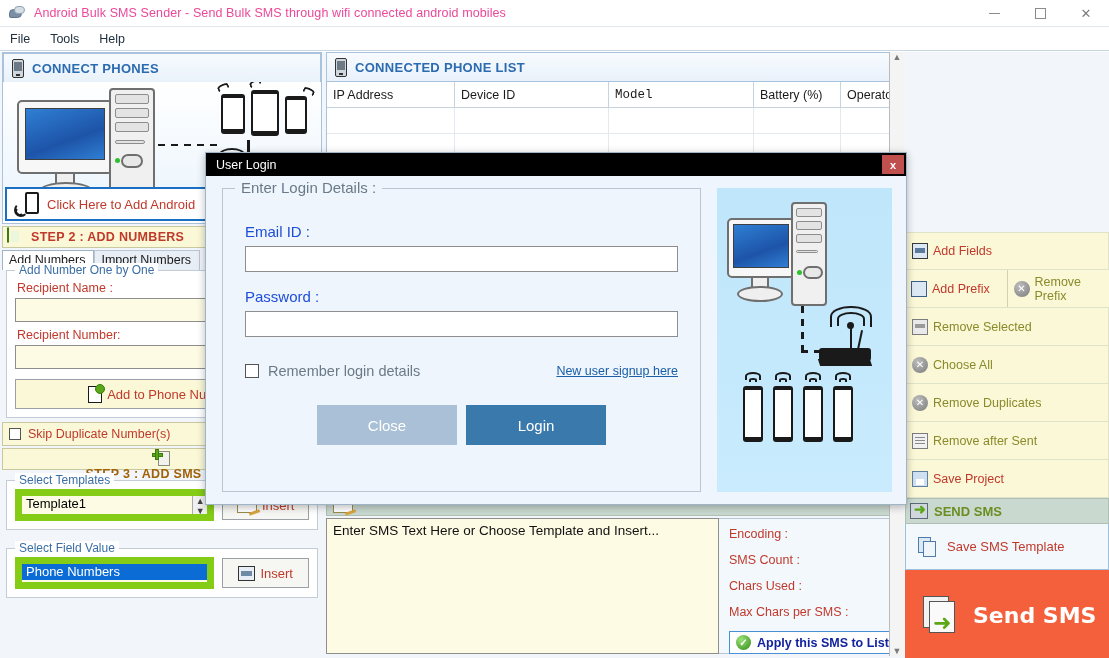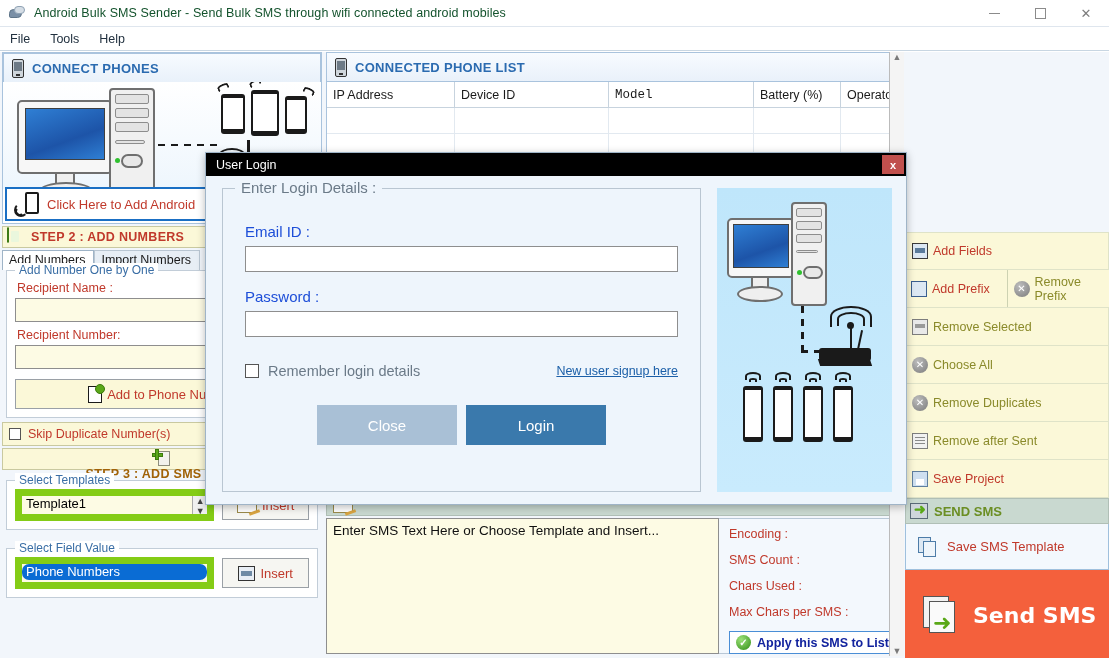--- a/index.html
+++ b/index.html
@@ -19,21 +19,21 @@
   #titlebar .app-icon { margin-left:8px; width:18px; height:16px; position:relative; }
   #titlebar .app-icon .c1 {
     position:absolute; left:1px; top:4px; width:13px; height:9px;
     background:#7a8fa6; border-radius:5px 5px 5px 2px; border:1px solid #5e7488;
   }
   #titlebar .app-icon .c2 {
     position:absolute; left:6px; top:1px; width:11px; height:8px;
     background:#d5dde5; border-radius:5px; border:1px solid #8fa2b4;
   }
   #titlebar .title-text {
-    margin-left:8px; color:#14532d; font-size:12.5px; letter-spacing:.1px;
+    margin-left:8px; color:#ec4899; font-size:12.5px; letter-spacing:.1px;
   }
   #winbtns { position:absolute; right:0; top:0; height:27px; display:flex; }
   #winbtns div {
     width:46px; height:27px; display:flex; align-items:center; justify-content:center;
     color:#7d7d7d; font-size:13px;
   }
   #winbtns .sq { width:11px; height:11px; border:1px solid #8b8b8b; }
   #winbtns .mn { width:11px; height:1px; background:#8b8b8b; }
 
   
@@ -164,21 +164,21 @@
   .cbx {
     width:12px; height:12px; border:1px solid #555; background:#fff;
     margin:0 7px 0 6px; flex:none;
   }
 
   .sel-list {
     border:7px solid #84cc16; background:#fdfbe4; height:32px; width:100%;
     position:relative; overflow:hidden; font-size:13px;
   }
   .sel-list .row { padding:0 4px; line-height:16px; }
-  .sel-list .row.sel { background:#0a6cd4; color:#ffffff;border-radius:7px; }
+  .sel-list .row.sel { background:#0a6cd4; color:#ffffff; }
   .sel-scroll {
     position:absolute; right:0; top:0; width:15px; height:100%;
     background:#f0f0f0; border-left:1px solid #aaa;
     display:flex; flex-direction:column; justify-content:space-between;
     align-items:center; font-size:9px; color:#444;
   }
   .ins-btn {
     height:30px; border:1px solid #9aa0a6; background:#f6f6f2;
     display:flex; align-items:center; justify-content:center;
     color:#c0392b; font-size:13px;

